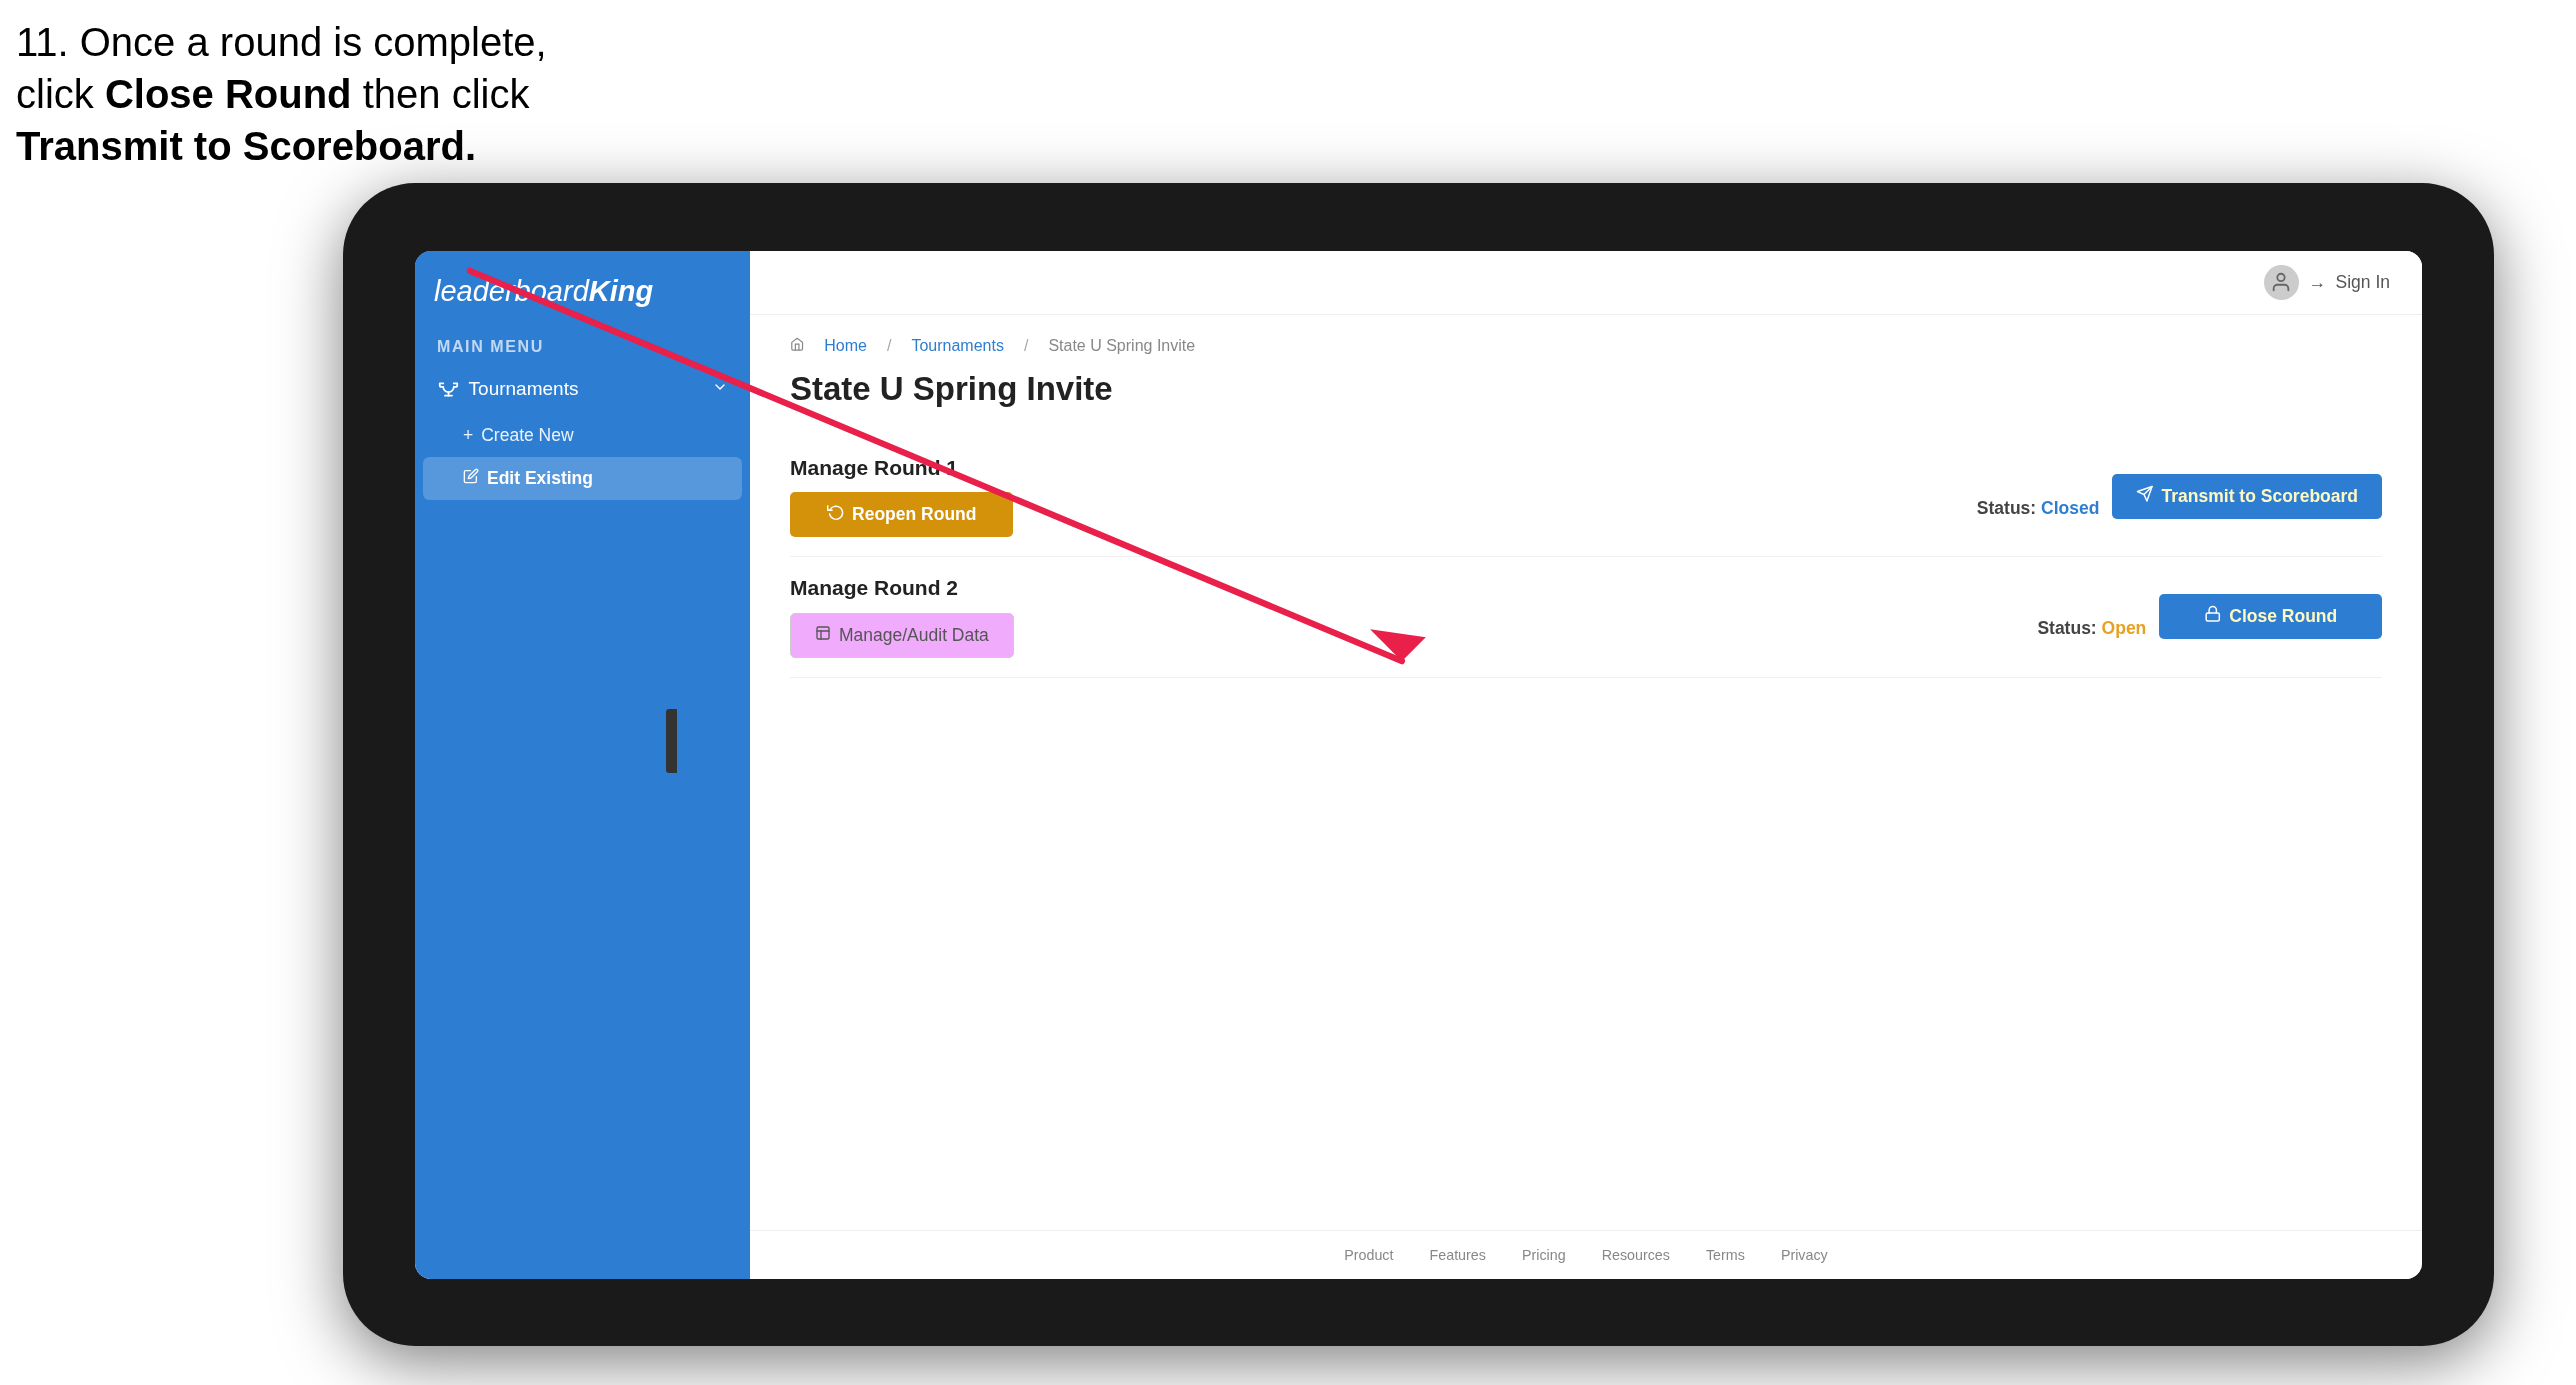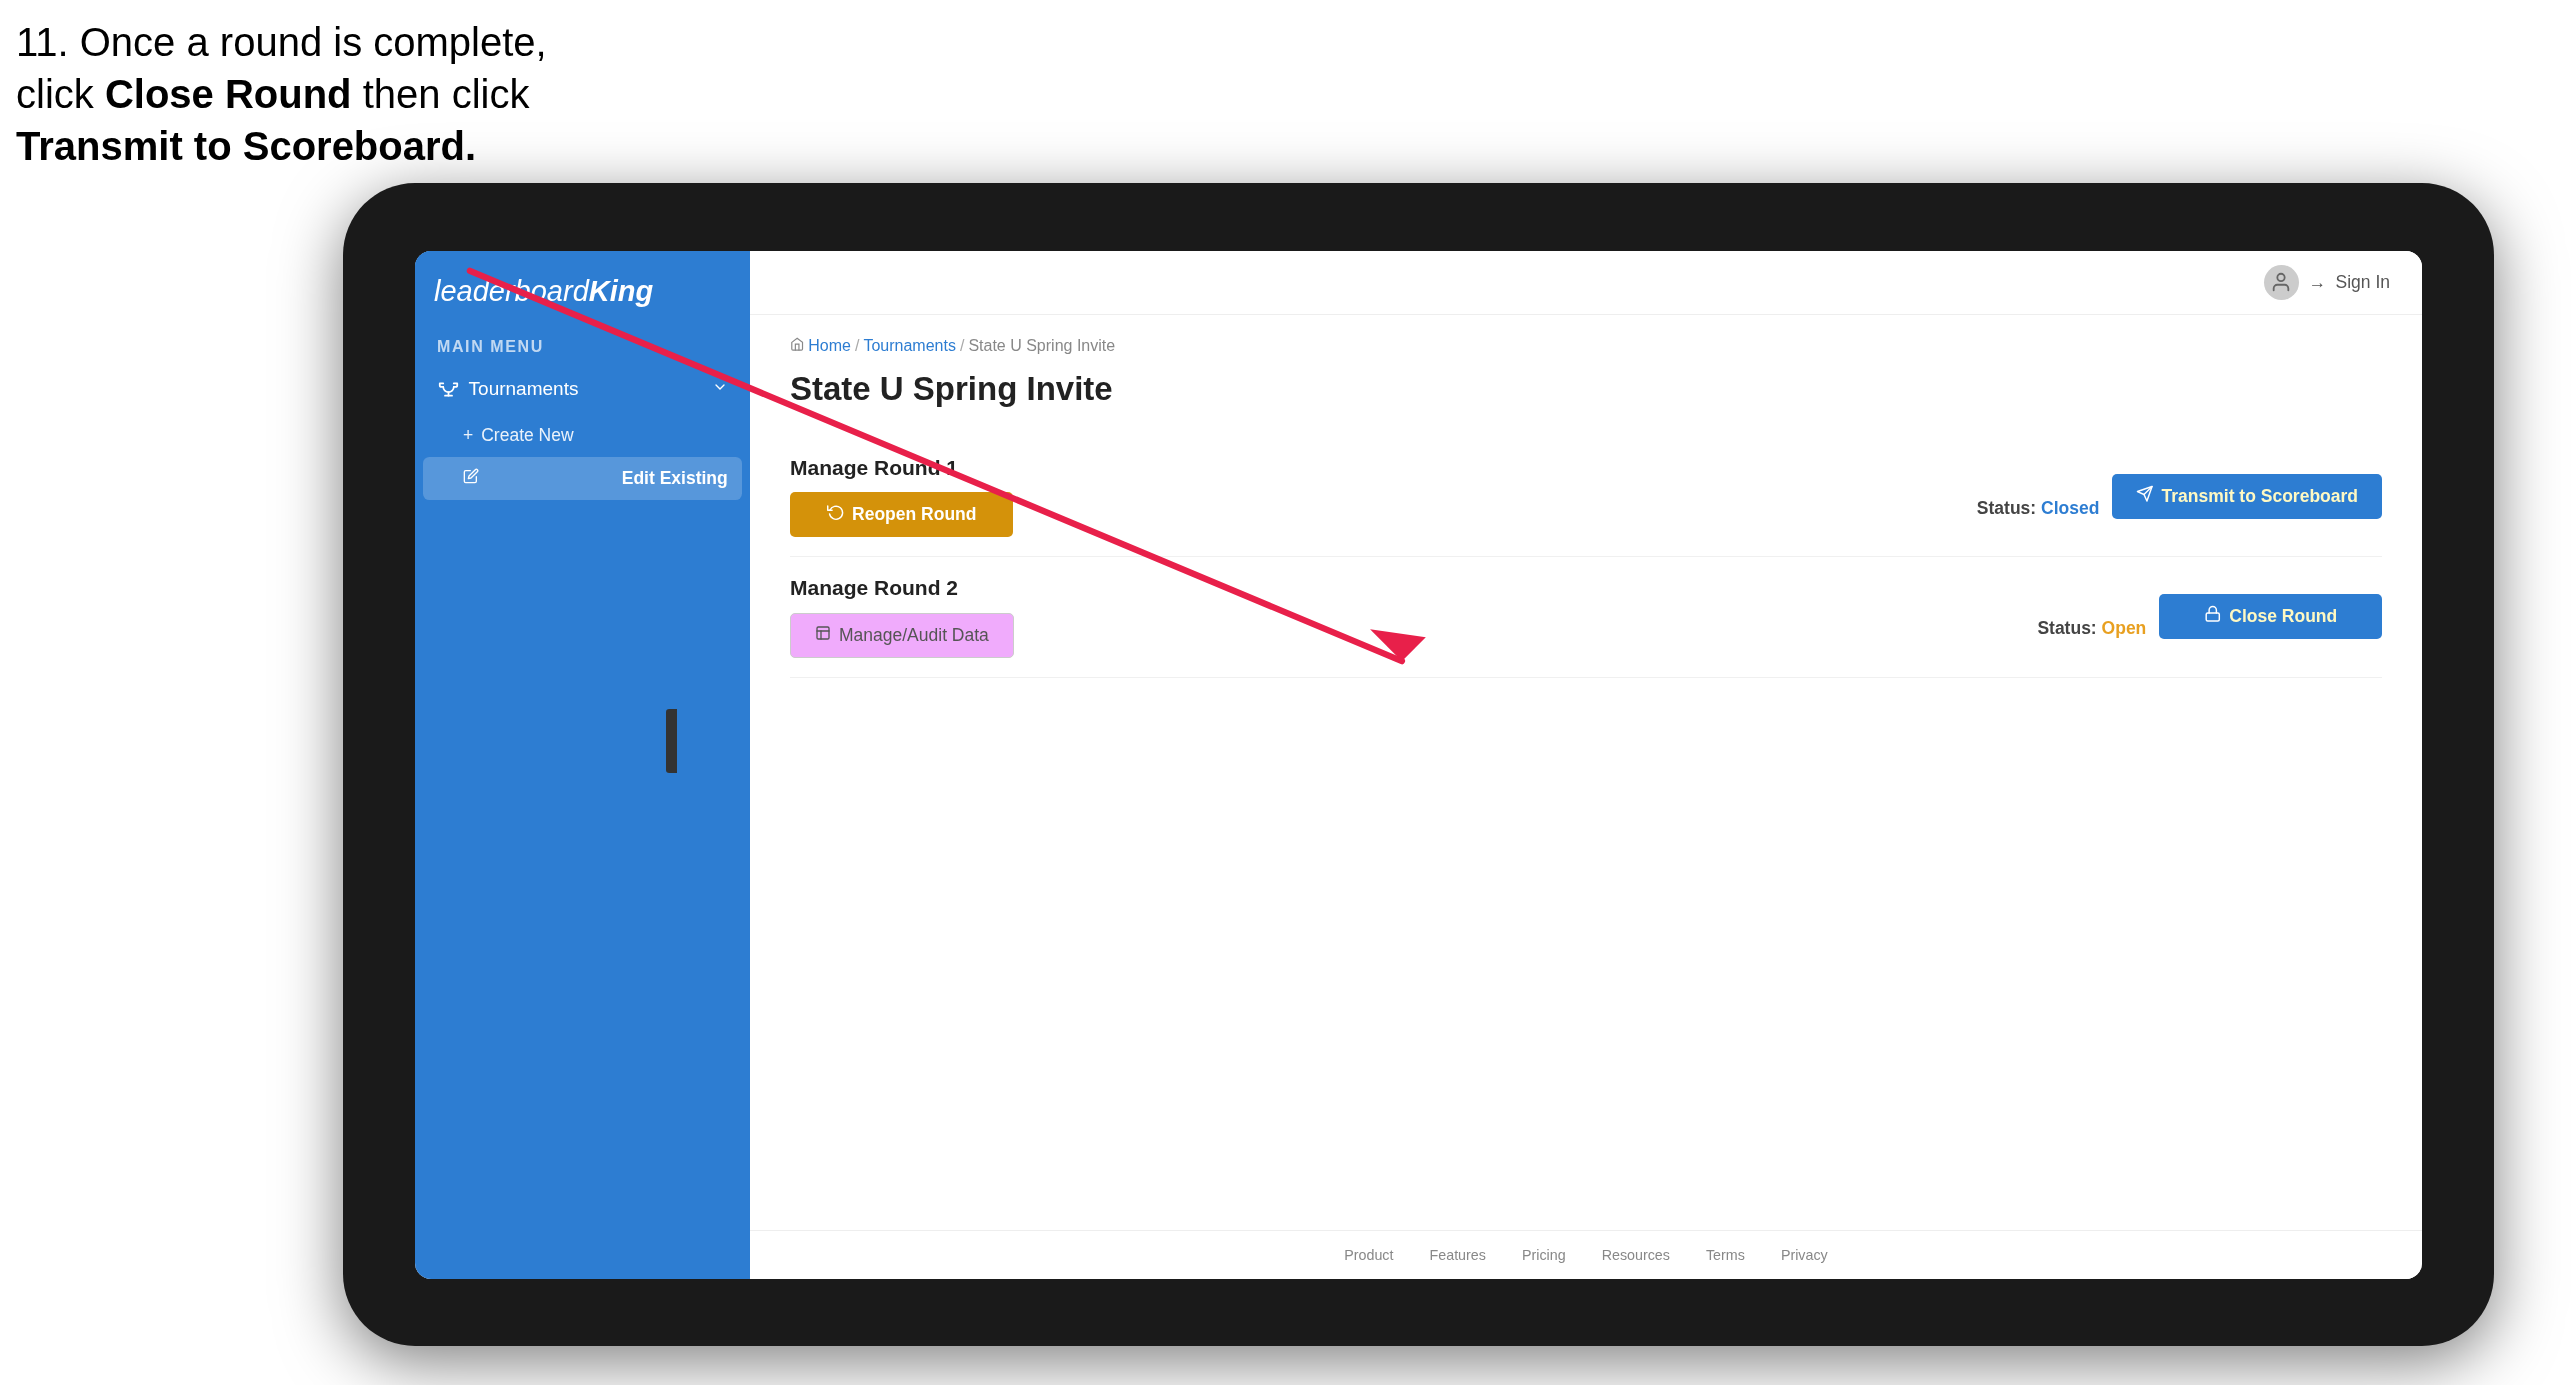--- a/index.html
+++ b/index.html
@@ -133,21 +133,20 @@
       align-items: center;
       gap: 8px;
     }
     .nav-sub-item.active {
       background: rgba(255,255,255,0.2);
       border-radius: 6.4px;
       margin: 0 8px;
       padding: 11px 14.3px 11px 40px;
       color: #fff;
       font-weight: 600;
-      justify-content: space-between;
     }
 
     
     .main-content {
       flex: 1;
       background: #fff;
       display: flex;
       flex-direction: column;
     }
 
@@ -181,21 +180,21 @@
     .content-area {
       flex: 1;
       padding: 22px 40px;
       overflow-y: auto;
     }
 
     
     .breadcrumb {
       display: flex;
       align-items: center;
-      gap: 4px;
+      gap: 20px;
       font-size: 16px;
       color: #888;
       margin-bottom: 14.3px;
     }
     .breadcrumb a {
       color: #2d7dd2;
       text-decoration: none;
     }
     .breadcrumb-sep {
       color: #aaa;

